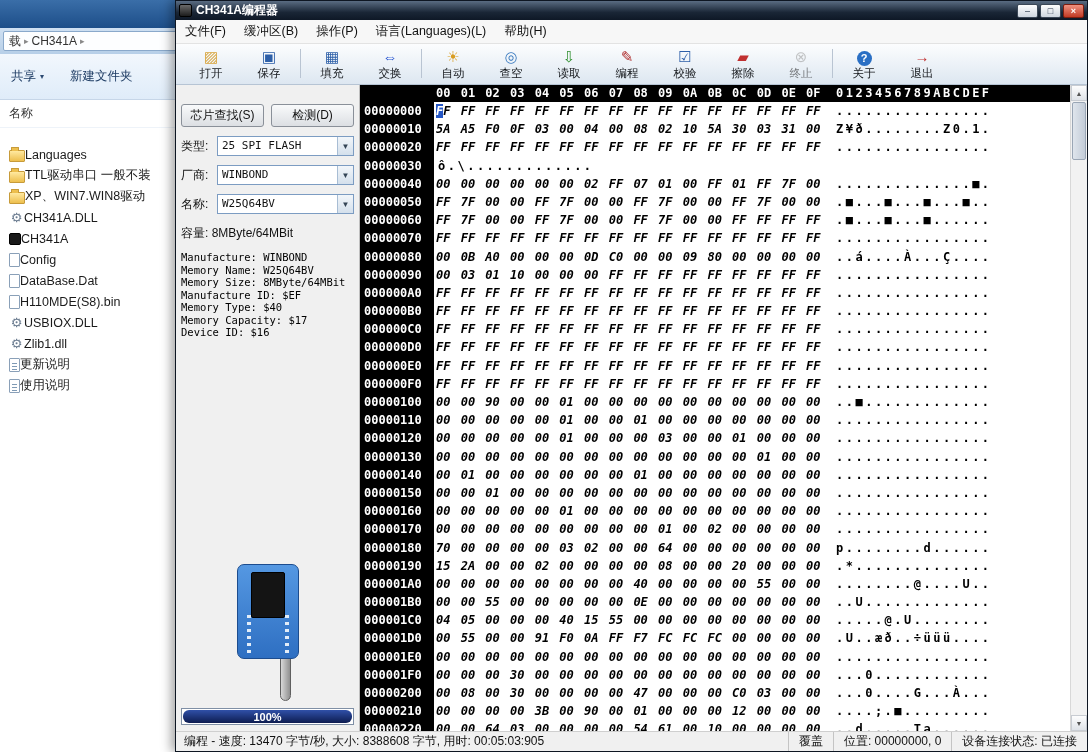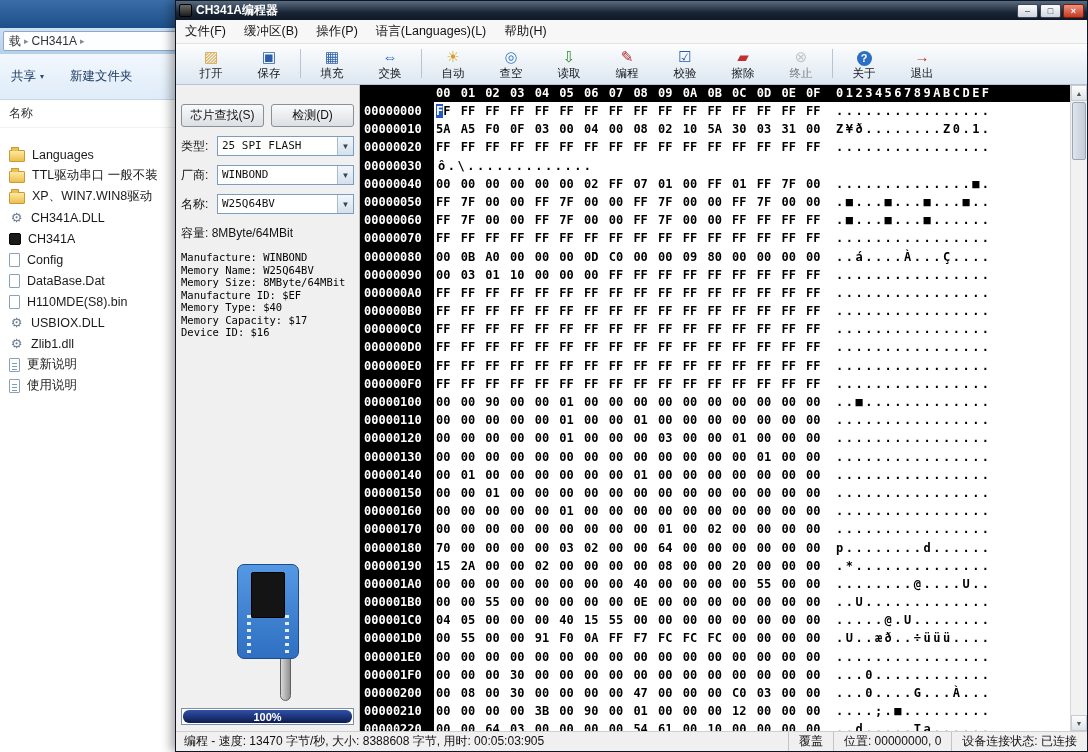--- a/index.html
+++ b/index.html
@@ -10,21 +10,21 @@
   .explorer { position:absolute; left:0; top:0; width:360px; height:752px; background:#fff; }
   .exp-titlebar { height:28px; background:linear-gradient(#3a6ea8,#1d4e89); }
   .exp-addressbar { height:26px; background:linear-gradient(#cfe0f2,#b7cfe8); display:flex; align-items:center; padding:0 3px; }
   .exp-crumbbox { flex:1; height:20px; background:#fdfeff; border:1px solid #8aa9cb; border-radius:2px; display:flex; align-items:center; padding:0 5px; font-size:12px; color:#333; gap:3px; }
   .crumb-sep { color:#888; font-size:9px; }
   .exp-toolbar { height:46px; background:linear-gradient(#f2f7fd,#dfecf9); border-bottom:1px solid #c6d6e8; display:flex; align-items:center; gap:26px; padding:0 11px; font-size:12.5px; color:#1e3c64; }
   .exp-tool { display:flex; align-items:center; gap:4px; }
   .exp-tool .dd { font-size:8px; color:#2c4a72; }
   .exp-colheader { height:28px; display:flex; align-items:center; padding:0 9px; font-size:12px; color:#333; border-bottom:1px solid #eef3f9; background:#fff; }
   .exp-files { position:absolute; top:128px; left:0; right:14px; bottom:0; padding-top:16px; overflow:hidden; }
-  .file-item { display:flex; align-items:center; gap:7px; height:21px; padding-left:9px; font-size:12.5px; color:#1a1a1a; white-space:nowrap; }
+  .file-item { display:flex; align-items:center; height:21px; padding-left:9px; font-size:12.5px; color:#1a1a1a; white-space:nowrap; }
   .fico { display:inline-flex; align-items:center; justify-content:center; }
   .fico.folder { width:16px; height:12px; margin-top:2px; background:linear-gradient(#ffe9a0,#edbf4e); border:1px solid #c79b3a; border-radius:1px; position:relative; }
   .fico.folder::before { content:""; position:absolute; top:-4px; left:1px; width:6px; height:3px; background:#edbf4e; border:1px solid #c79b3a; border-bottom:0; border-radius:1px 1px 0 0; }
   .fico.page, .fico.doc { width:11px; height:14px; background:#fff; border:1px solid #8aa0b8; border-radius:1px; position:relative; }
   .fico.doc::after { content:""; position:absolute; left:2px; right:2px; top:4px; height:1px; background:#7f9ab5; box-shadow:0 3px 0 #7f9ab5,0 6px 0 #7f9ab5; }
   .fico.gear { width:15px; height:15px; color:#6b7c90; font-size:13px; }
   .fico.chip { width:12px; height:12px; background:#1a1a1a; border:1px solid #000; border-radius:2px; }
   .exp-scroll { position:absolute; top:128px; right:0; width:14px; bottom:0; background:#f4f7fa; border-left:1px solid #e0e6ee; }
   .exp-scroll .up { height:14px; display:flex; align-items:center; justify-content:center; font-size:7px; color:#607080; }
   .exp-scroll .thumb { position:absolute; top:16px; left:2px; right:2px; height:130px; background:#cdd9e7; border-radius:6px; }
@@ -68,21 +68,21 @@
   .progress .fill { height:100%; background:linear-gradient(#3050a8,#0d1c50); color:#fff; font-size:11px; display:flex; align-items:center; justify-content:center; font-weight:bold;border-radius:6px; }
 
   
   .hex-panel { flex:1; background:#fff; position:relative; overflow:hidden; font-family:"DejaVu Sans Mono",monospace; font-weight:bold; font-size:12px; }
   .hex-head { display:flex; height:17px; line-height:17px; background:#000; color:#fff; }
   .hh-addr { width:74px; }
   .hh-bytes { width:398px; padding-left:2px; word-spacing:3px; white-space:pre; }
   .hh-ascii { letter-spacing:2.5px; white-space:pre; padding-left:4px; }
   .hex-row { display:flex; height:18.2px; line-height:18px; }
   .hr-addr { width:74px; background:#000; color:#fff; padding-left:4px; }
-  .hr-bytes { width:398px; padding-left:2px; word-spacing:3px; white-space:pre; color:#000; }
+  .hr-bytes { width:398px; padding-left:2px; word-spacing:3px; white-space:pre; color:#000;font-style:italic; }
   .hr-ascii { letter-spacing:2.5px; white-space:pre; padding-left:4px; color:#000; }
   .cursor { background:#2456c6; color:#fff; }
   .hex-scroll { position:absolute; top:0; right:0; bottom:0; width:17px; background:#f2f2f2; border-left:1px solid #d8d8d8; font-family:"Liberation Sans",sans-serif; }
   .hs-up, .hs-down { position:absolute; left:0; right:0; height:16px; display:flex; align-items:center; justify-content:center; font-size:7px; color:#555; background:linear-gradient(#fdfdfd,#dfe3e8); border:1px solid #c8ccd2; }
   .hs-up { top:0; } .hs-down { bottom:0; }
   .hs-thumb { position:absolute; left:1px; right:1px; top:17px; height:58px; background:linear-gradient(90deg,#dfe5ec,#c3ccd8); border:1px solid #9aa6b5; border-radius:2px; }
 
   
   .statusbar { height:20px; background:#f0f0f0; border-top:1px solid #cfcfcf; display:flex; align-items:center; font-size:12px; color:#111; flex:0 0 auto; }
   .sb-left { padding:0 8px; white-space:nowrap; }

